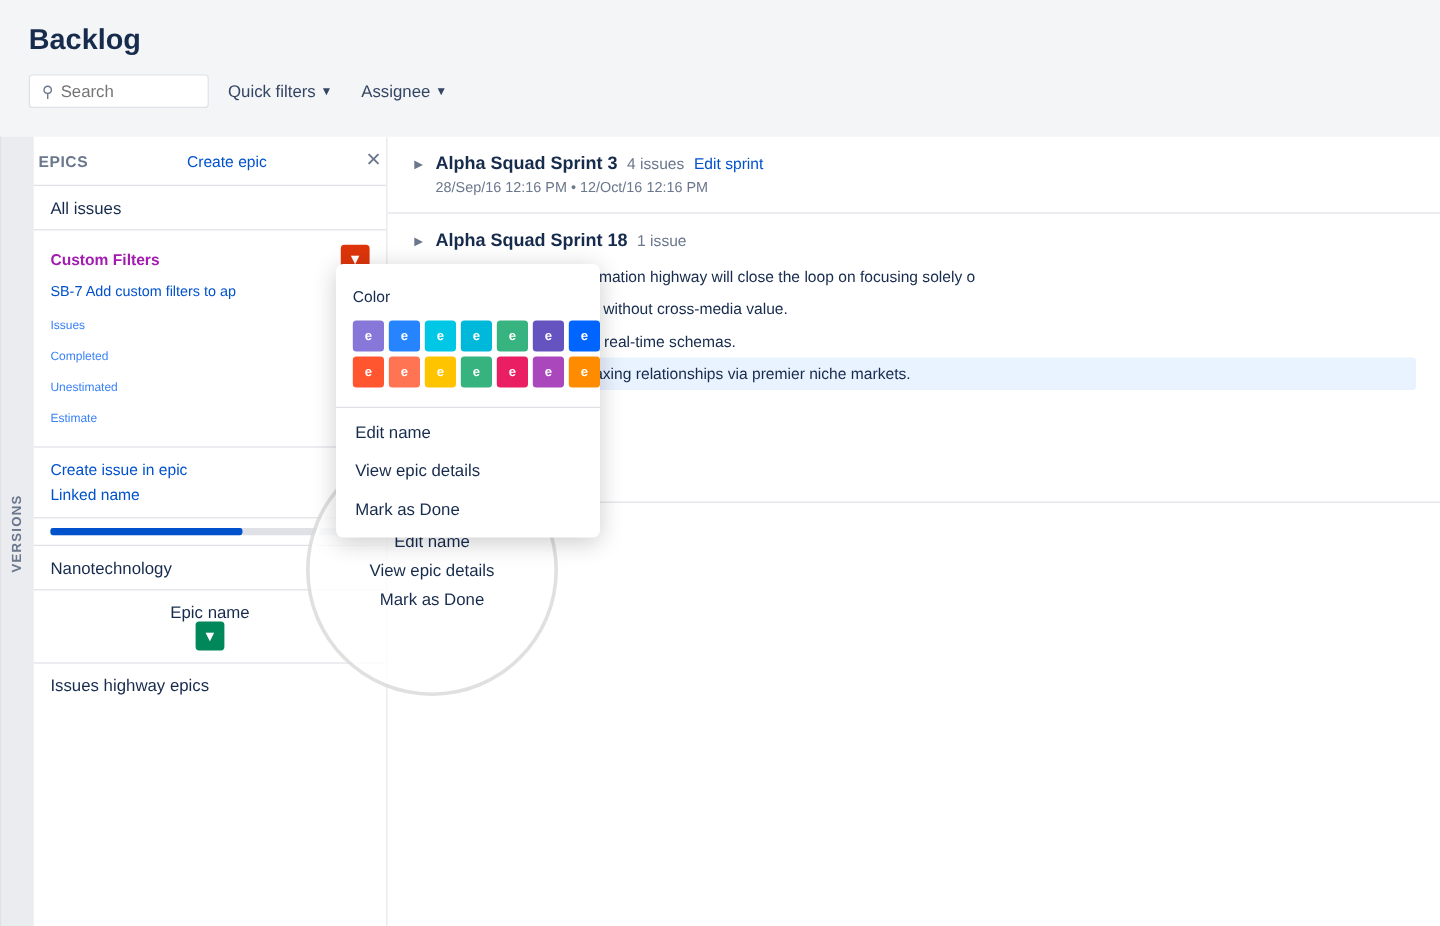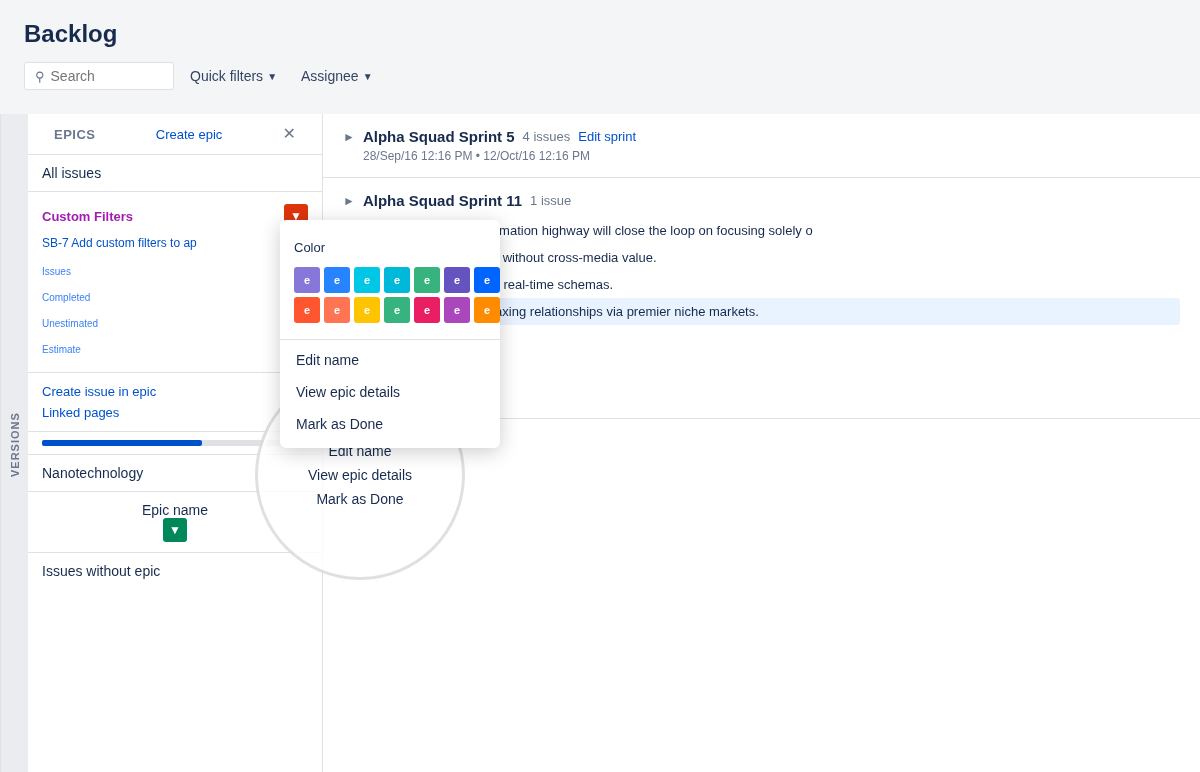--- a/index.html
+++ b/index.html
@@ -94,21 +94,21 @@
       background: #fff;
       border-right: 1px solid #dfe1e6;
       display: flex;
       flex-direction: column;
       overflow-y: auto;
     }
     .sidebar-top {
       display: flex;
       align-items: center;
       justify-content: space-between;
-      padding: 12px 26px;
+      padding: 12px 4px;
       border-bottom: 1px solid #dfe1e6;
       gap: 30px;
     }
     .epics-label {
       font-size: 13px;
       font-weight: 700;
       color: #6b778c;
       text-transform: uppercase;
       letter-spacing: 0.5px;
     }
@@ -419,55 +419,55 @@
           </div>
           <div class="filter-stat-row">
             <span class="stat-label">Estimate</span>
             <span class="stat-badge">5</span>
           </div>
         </div>
       </div>
 
       <div class="sidebar-links">
         <a class="sidebar-link">Create issue in epic</a>
-        <a class="sidebar-link">Linked pages</a>
+        <a class="sidebar-link">Linked name</a>
       </div>
 
       <div class="progress-bar-section">
         <div class="progress-bar-bg">
           <div class="progress-bar-fill"></div>
         </div>
       </div>
 
       <div class="nanotechnology-item">Nanotechnology</div>
 
       <div class="epic-name-section">
         <span class="epic-name-label">Epic name</span>
         <button class="teal-btn">▼</button>
       </div>
 
-      <div class="issues-without-epics">Issues without epic</div>
+      <div class="issues-without-epics">Issues highway epics</div>
     </div>
 
     <div class="main-content">
 
       <div class="sprint-section">
         <div class="sprint-header">
           <span class="sprint-chevron">►</span>
-          <span class="sprint-name">Alpha Squad Sprint 5</span>
+          <span class="sprint-name">Alpha Squad Sprint 3</span>
           <span class="sprint-count">4 issues</span>
           <a class="edit-sprint-link">Edit sprint</a>
         </div>
         <div class="sprint-dates">28/Sep/16 12:16 PM • 12/Oct/16 12:16 PM</div>
       </div>
 
       <div class="sprint-section">
         <div class="sprint-header">
           <span class="sprint-chevron">►</span>
-          <span class="sprint-name">Alpha Squad Sprint 11</span>
+          <span class="sprint-name">Alpha Squad Sprint 18</span>
           <span class="sprint-count">1 issue</span>
         </div>
         <div class="issue-list">
           <div class="issue-row">
             <span>y immersion along the information highway will close the loop on focusing solely o</span>
           </div>
           <div class="issue-row">
             <span>sh cross-media information without cross-media value.</span>
           </div>
           <div class="issue-row">

